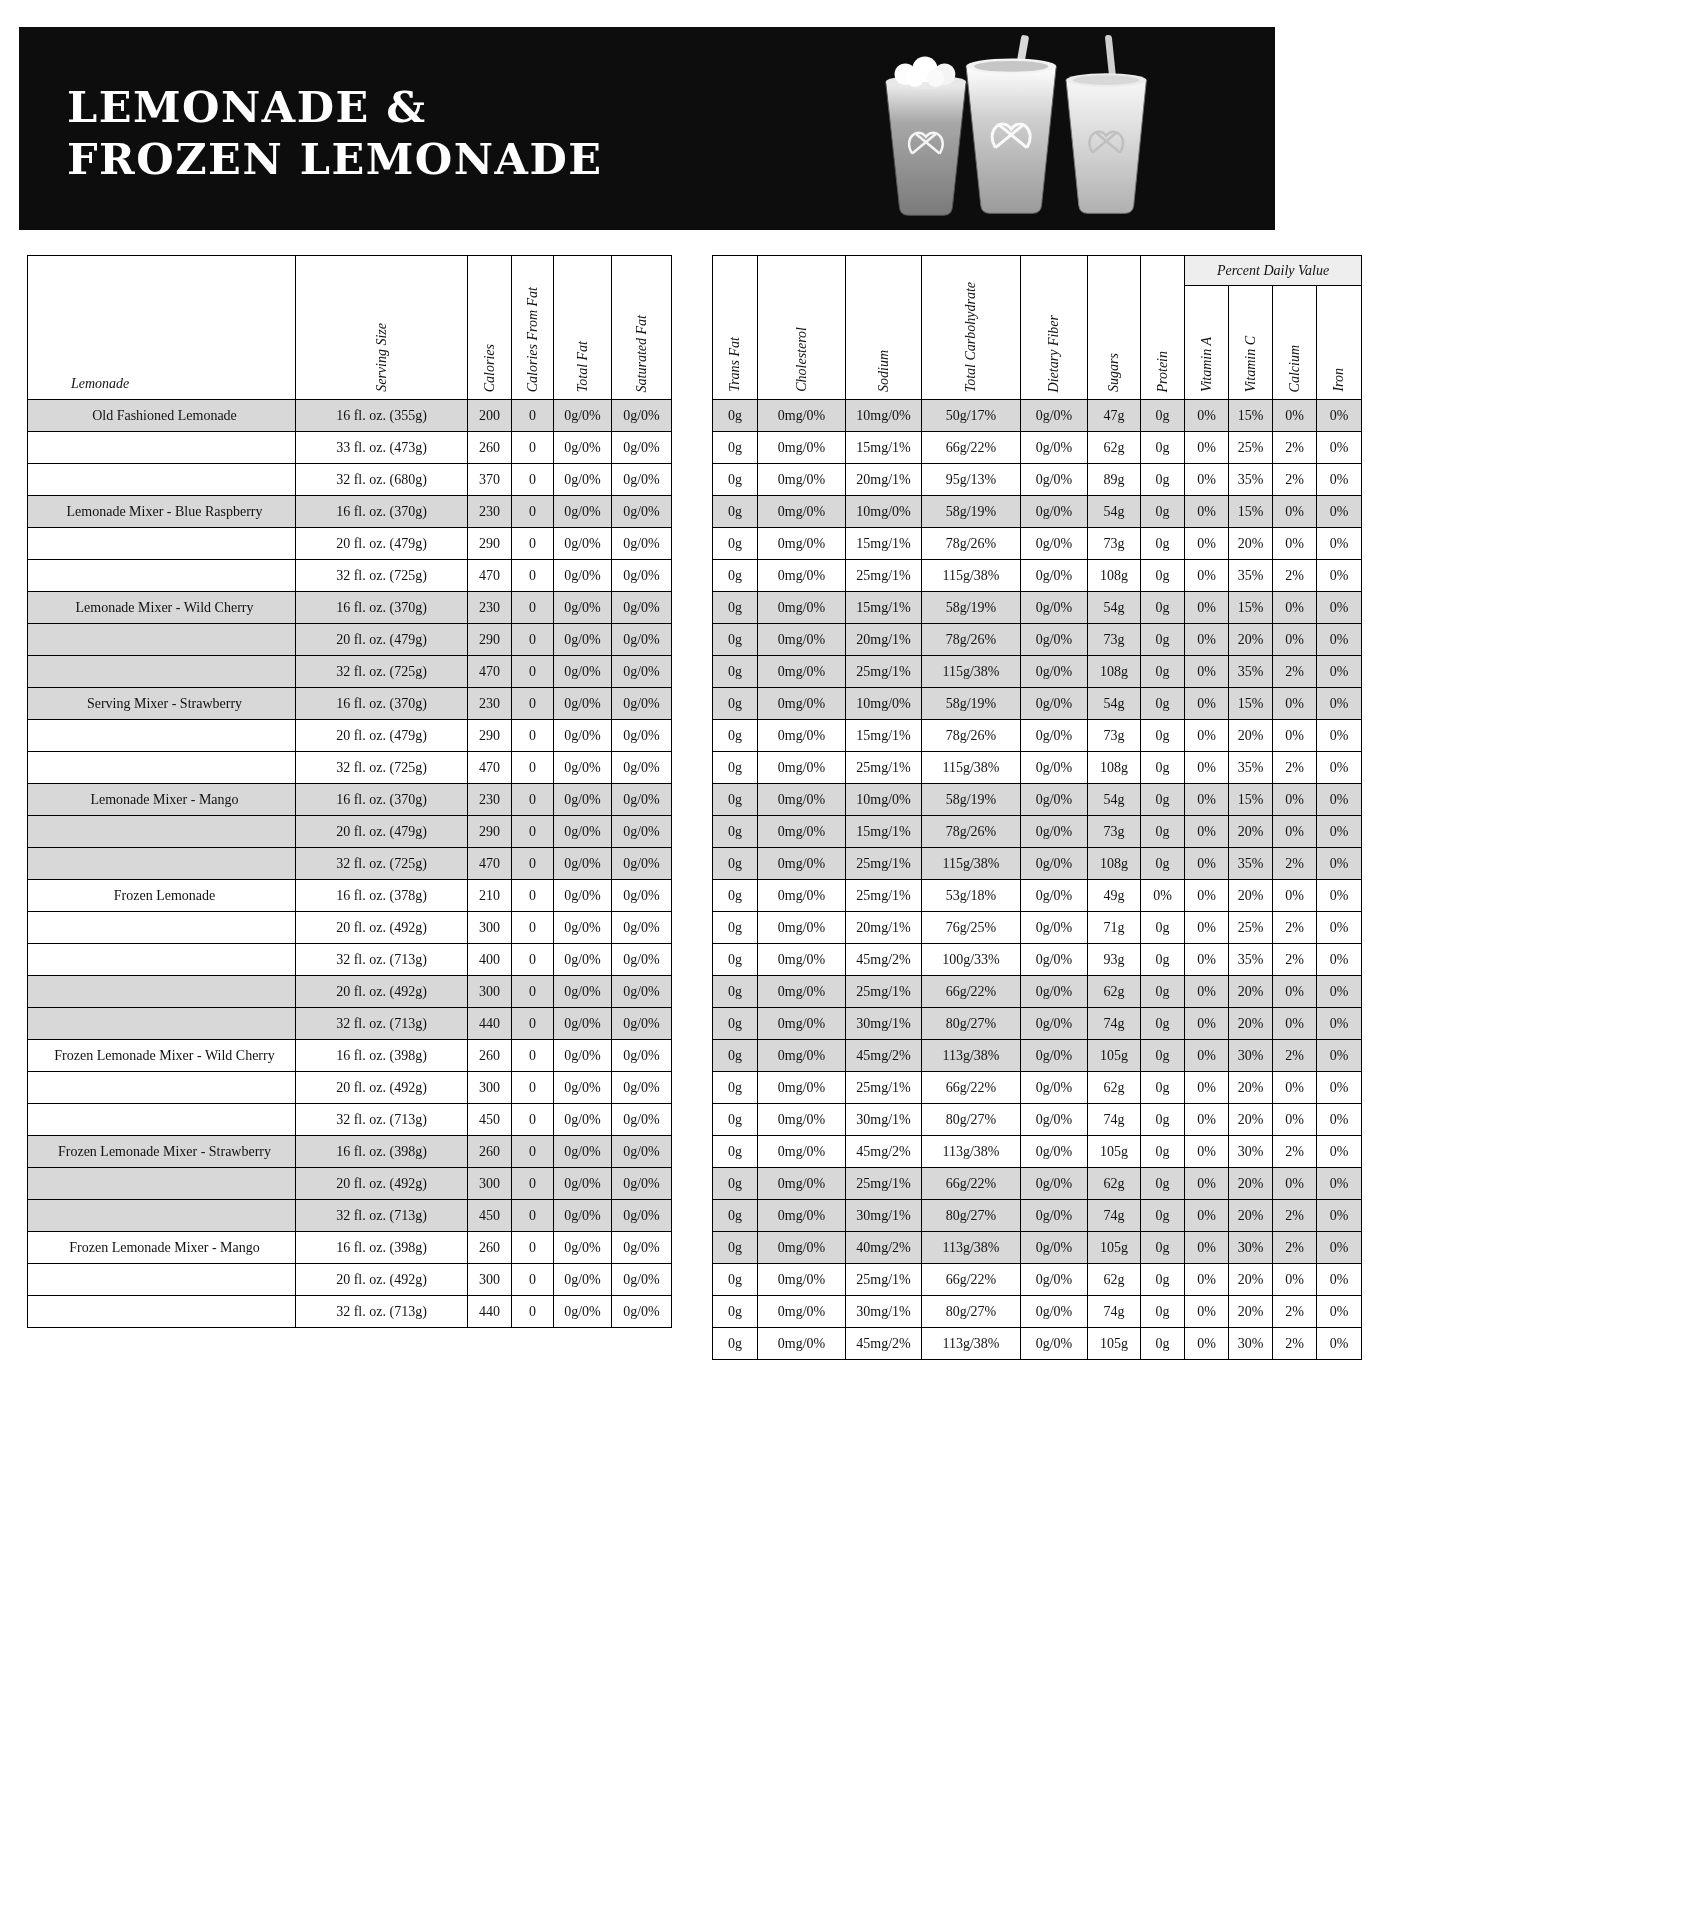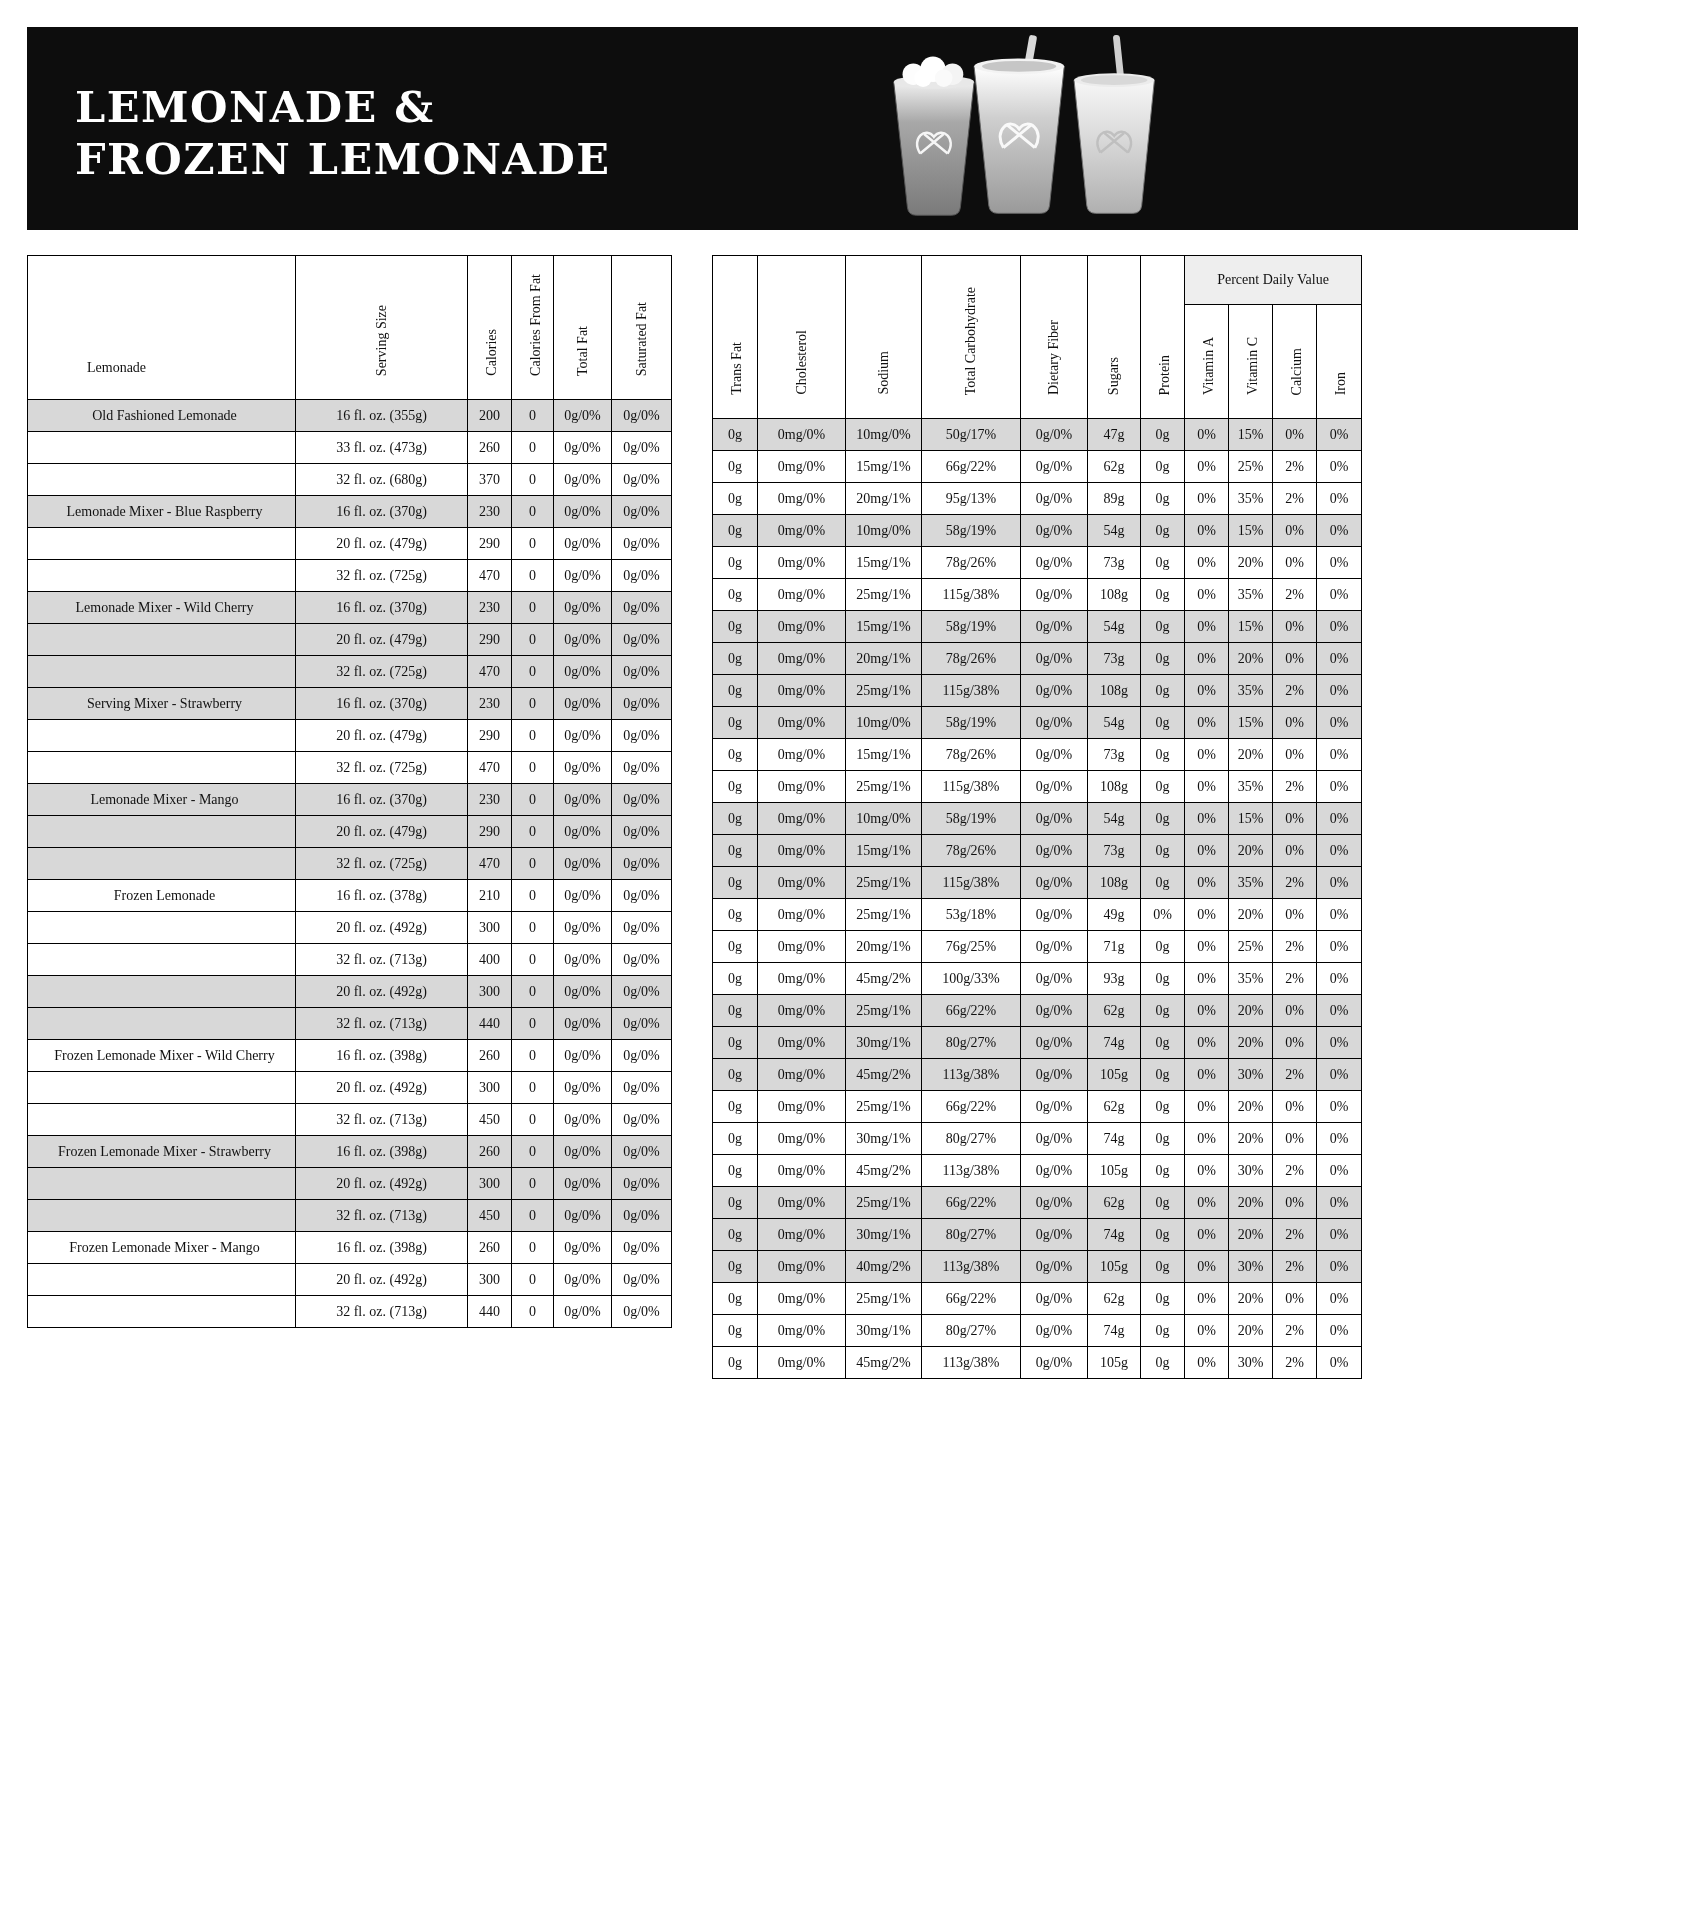--- a/index.html
+++ b/index.html
@@ -3,40 +3,40 @@
 <meta charset="utf-8">
 <style>
   html,body { margin:0; padding:0; background:#ffffff; }
   .page {
     position:relative; width:1695px; height:1920px; background:#ffffff;
     font-family:"Liberation Serif", serif; color:#111111; overflow:hidden;
   }
 
   
   .banner {
-    position:absolute; left:27px; top:27px; width:1551px; height:203px;
+    position:absolute; left:19px; top:27px; width:1256px; height:203px;
     background:#0d0d0d;
   }
   .title {
     position:absolute; left:48px; top:50%; transform:translateY(-46%);
     color:#ffffff; font-family:"DejaVu Serif", serif; font-weight:700;
     font-size:43px; line-height:1.22; letter-spacing:1.5px; white-space:nowrap;
   }
   .cups { position:absolute; left:850px; top:6px; width:300px; height:196px; }
 
   
   .tbl {
     position:absolute; top:255px; border-collapse:collapse; table-layout:fixed;
     background:#ffffff;
   }
   .tbl-left  { left:27px;  width:644px; }
   .tbl-right { left:712px; width:649px; }
 
   .tbl th, .tbl td { border:1px solid #000000; box-sizing:border-box; }
-  .tbl thead th { vertical-align:bottom; background:#ffffff; font-weight:normal; padding:16px; }
+  .tbl thead th { vertical-align:bottom; background:#ffffff; font-weight:normal; padding:0;font-style:italic; }
 
   .tbl-left thead tr { height:144px; }
   .tbl-right .pdv-row { height:30px; }
   .tbl-right .vit-row { height:114px; }
 
   .vtext {
     writing-mode:vertical-rl; transform:rotate(180deg);
     white-space:nowrap; font-size:14px; margin:0 auto 7px auto;
   }
   .hname { text-align:left; font-size:14px; padding:0 0 7px 8px;margin-left:35px; }

